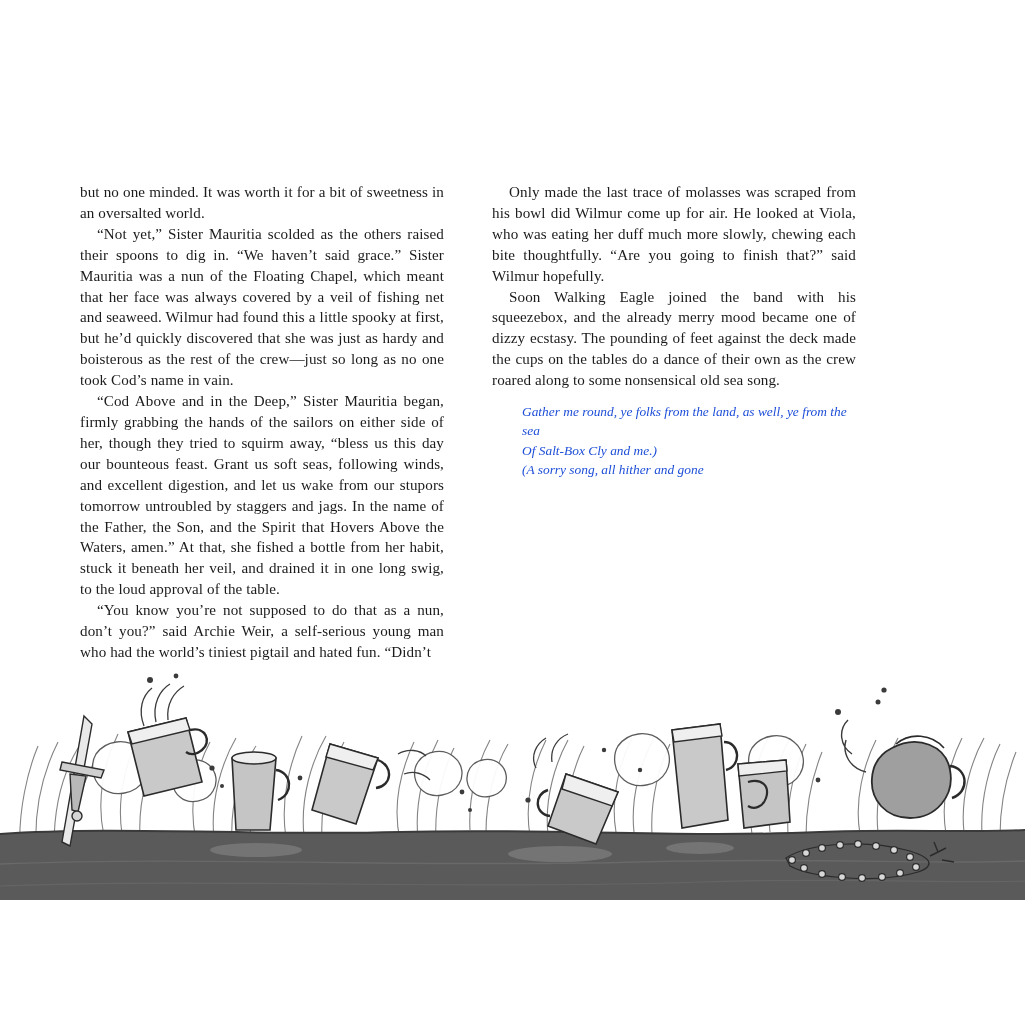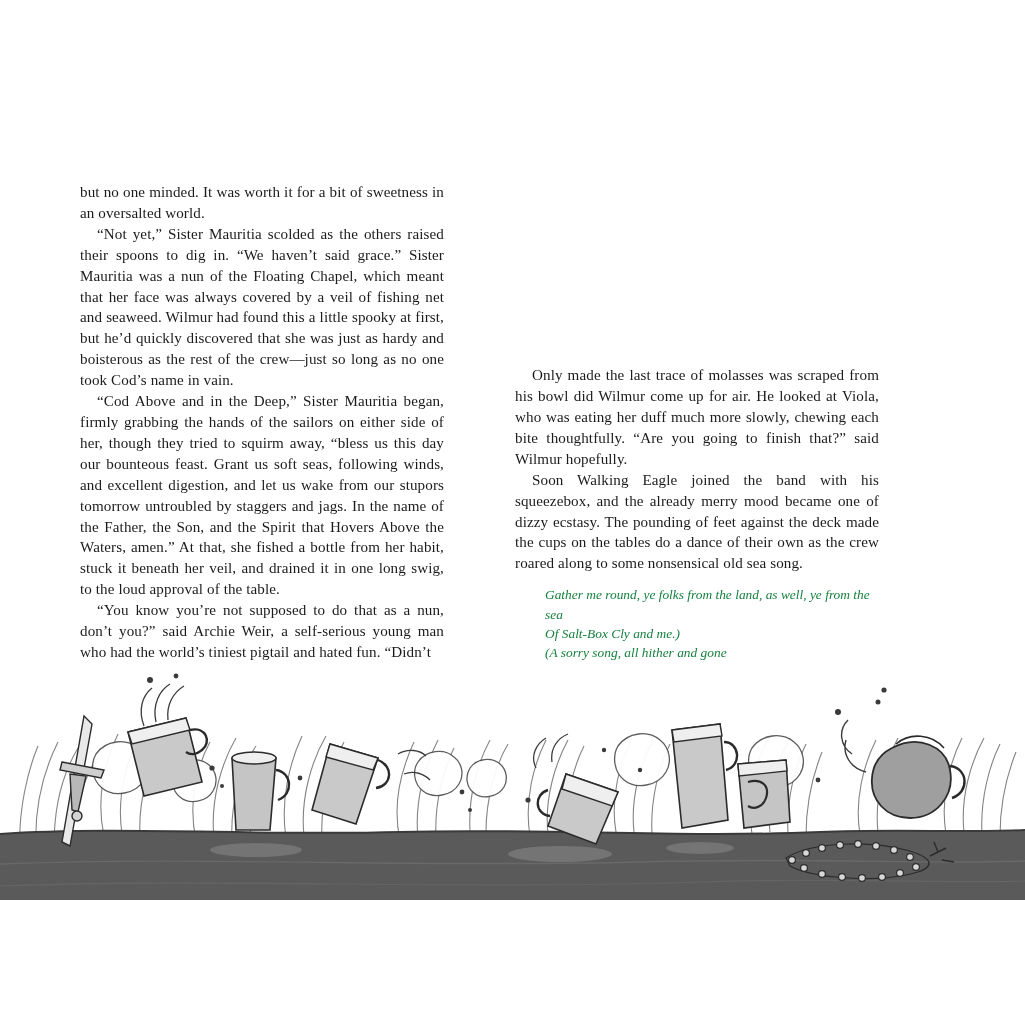--- a/index.html
+++ b/index.html
@@ -21,22 +21,21 @@
     top: 0;
     width: 1025px;
     height: 1025px;
   }
   .columns {
     position: absolute;
     left: 80px;
     top: 182px;
     width: 865px;
     display: flex;
-    gap: 71px;
-    align-items: flex-end;
+    gap: 48px;
   }
   .col {
     width: 364px;
   }
   .col p {
     margin: 0;
     font-size: 15.1px;
     line-height: 20.9px;
     text-align: justify;
     color: #1b1b1b;
@@ -46,21 +45,21 @@
     text-indent: 17px;
   }
   .song {
     margin-top: 11px;
     margin-left: 30px;
   }
   .song div {
     font-style: italic;
     font-size: 13.4px;
     line-height: 19.4px;
-    color: #15803d;
+    color: #1d4ed8;
   }
   
   .illus {
     position: absolute;
     left: 0;
     top: 650px;
     width: 1025px;
     height: 250px;
   }
   .illus svg {

